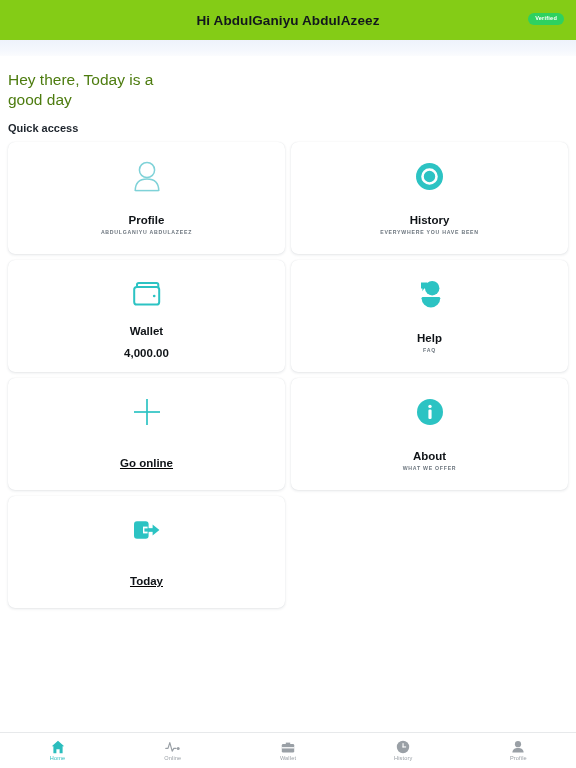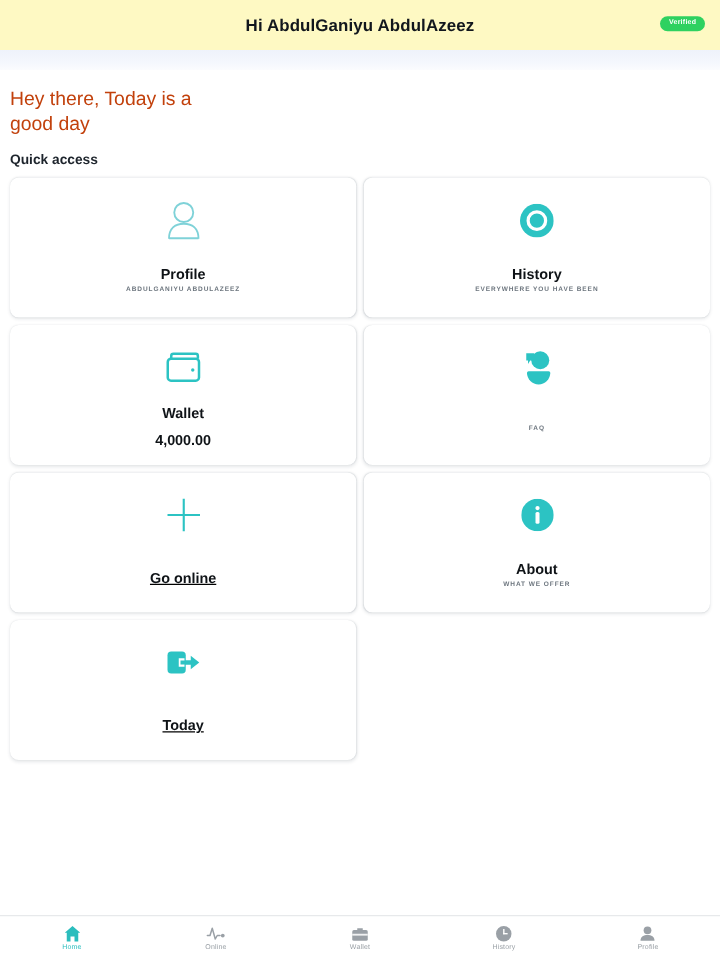--- a/index.html
+++ b/index.html
@@ -15,21 +15,21 @@
     display: flex; flex-direction: column;
     background: #ffffff;
     overflow: hidden;
   }
 
   
   .header {
     position: relative;
     height: 40px;
     flex: 0 0 40px;
-    background: #fef9c3;
+    background: #84cc16;
     display: flex;
     align-items: center;
     justify-content: center;
   }
   .header-title {
     font-size: 13.5px;
     font-weight: bold;
     color: #12171d;
     letter-spacing: 0.1px;
   }
@@ -52,21 +52,21 @@
     background: linear-gradient(180deg, #eef2fb 0%, #f4f7fd 60%, #fbfcfe 100%);
   }
 
   
   .greeting-wrap {
     padding: 14px 8px 0 8px;
   }
   .greeting {
     font-size: 15.5px;
     line-height: 20px;
-    color: #c2410c;
+    color: #4d7c0f;
     font-weight: normal;
     max-width: 180px;
   }
   .quick-access {
     margin-top: 12px;
     font-size: 11px;
     font-weight: bold;
     color: #1d242c;
   }
 
@@ -218,20 +218,21 @@
     <div class="card">
       <div class="card-icon">
         <svg width="28" height="28" viewBox="0 0 28 28">
           <circle cx="16.2" cy="8.2" r="7.2" fill="#2cc3c3"></circle>
           <path d="M5 2.5 H11.2 V8.4 H8.2 L6.4 11.2 V8.4 H5 Z" fill="#2cc3c3"></path>
           <path d="M5.6 18.2 H24.2 A9.3 9.3 0 0 1 5.6 18.2 Z" fill="#2cc3c3"></path>
           <rect x="5.6" y="17" width="18.6" height="2.6" rx="1.3" fill="#2cc3c3"></rect>
         </svg>
       </div>
       <div class="card-text">
+        <div class="card-title">Help</div>
         <div class="card-sub">FAQ</div>
       </div>
     </div>
 
     <div class="card tall-text">
       <div class="card-icon">
         <svg width="30" height="30" viewBox="0 0 30 30">
           <line x1="15" y1="2" x2="15" y2="28" stroke="#2cc3c3" stroke-width="1.7"></line>
           <line x1="2" y1="15" x2="28" y2="15" stroke="#2cc3c3" stroke-width="1.7"></line>
         </svg>

